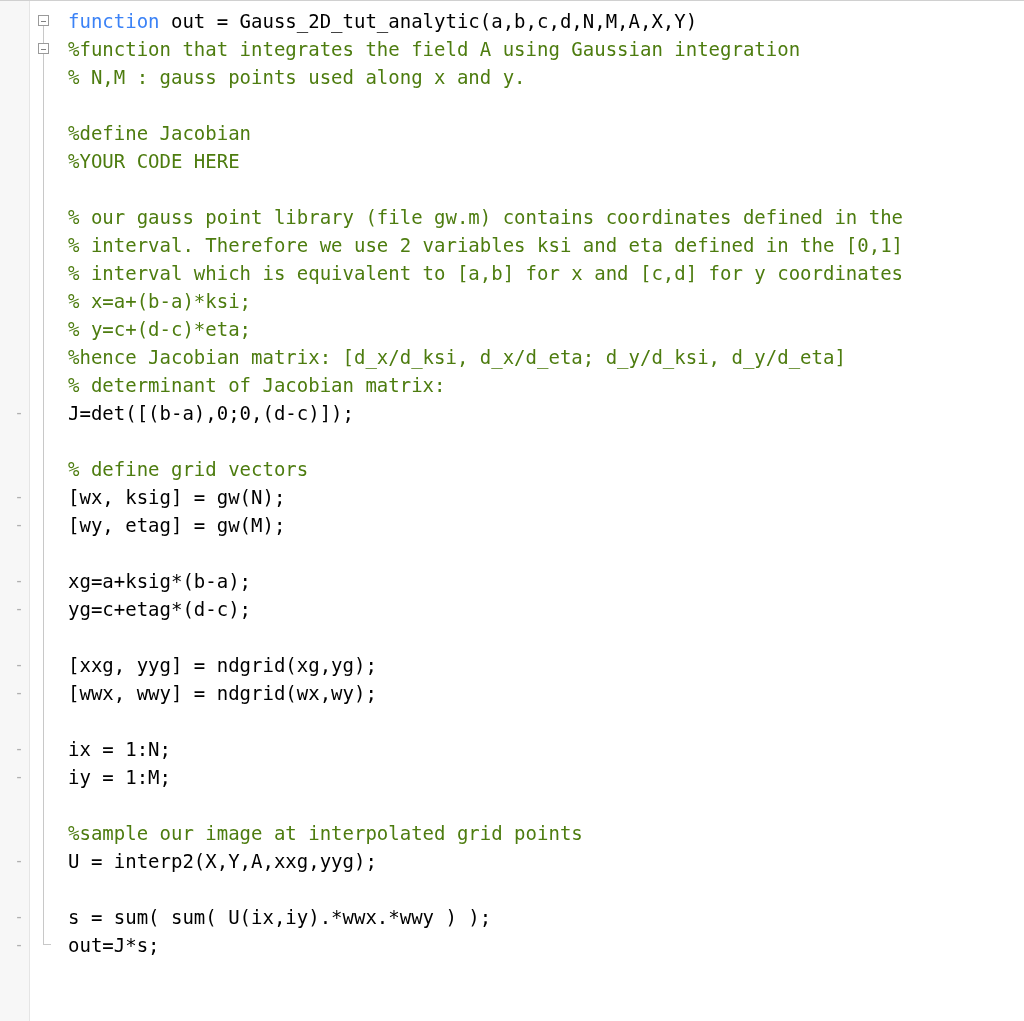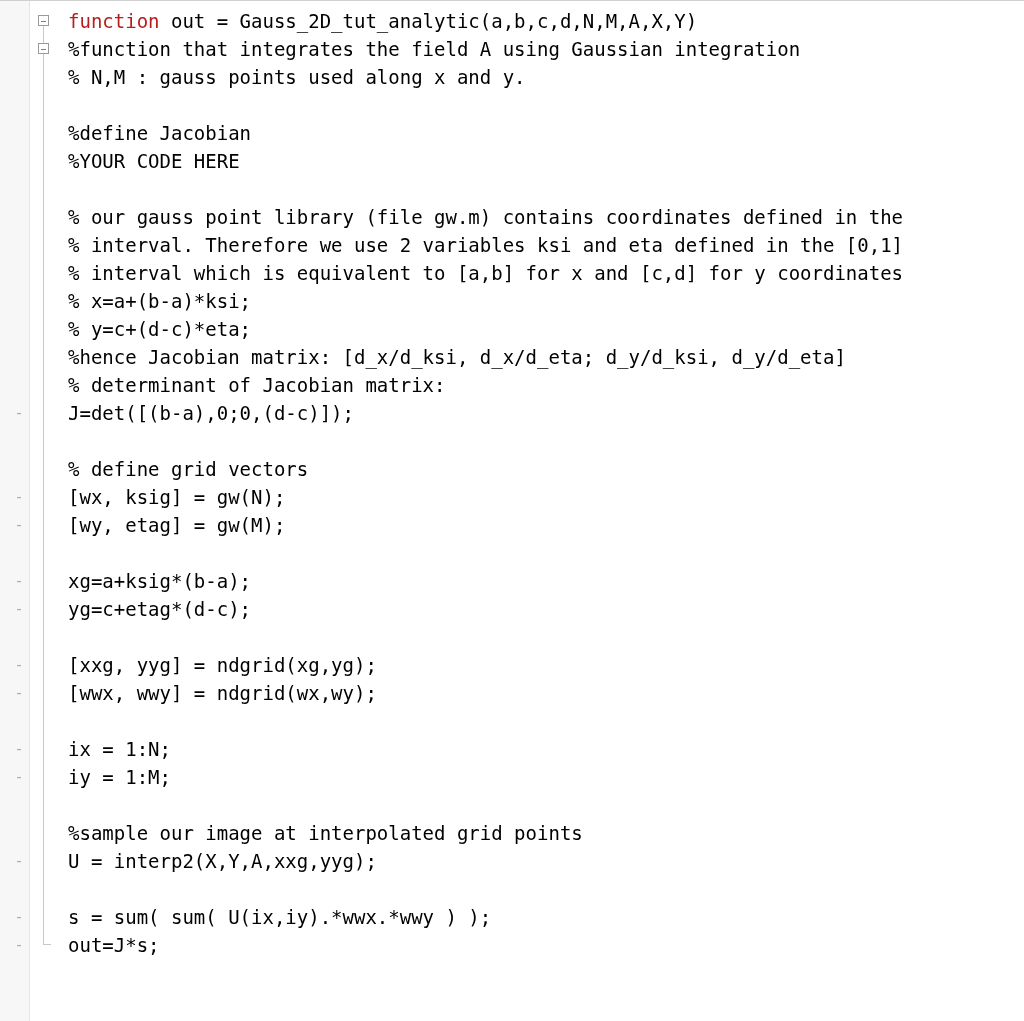--- a/index.html
+++ b/index.html
@@ -85,22 +85,22 @@
     flex: 1;
     padding-top: 6px;
     padding-left: 8px;
     white-space: pre;
     color: #000000;
   }
   .code-line {
     height: 28px;
     line-height: 28px;
   }
-  .kw { color: #b91c1c; text-align: right; }
-  .cm { color: #000000; }
+  .kw { color: #3b82f6; text-align: right; }
+  .cm { color: #4d7c0f; }
   .dash {
     color: #b0b0b0;
     display: inline-block;
     width: 12px;
     text-align: center;
   }
 </style>
 </head>
 <body>
 

